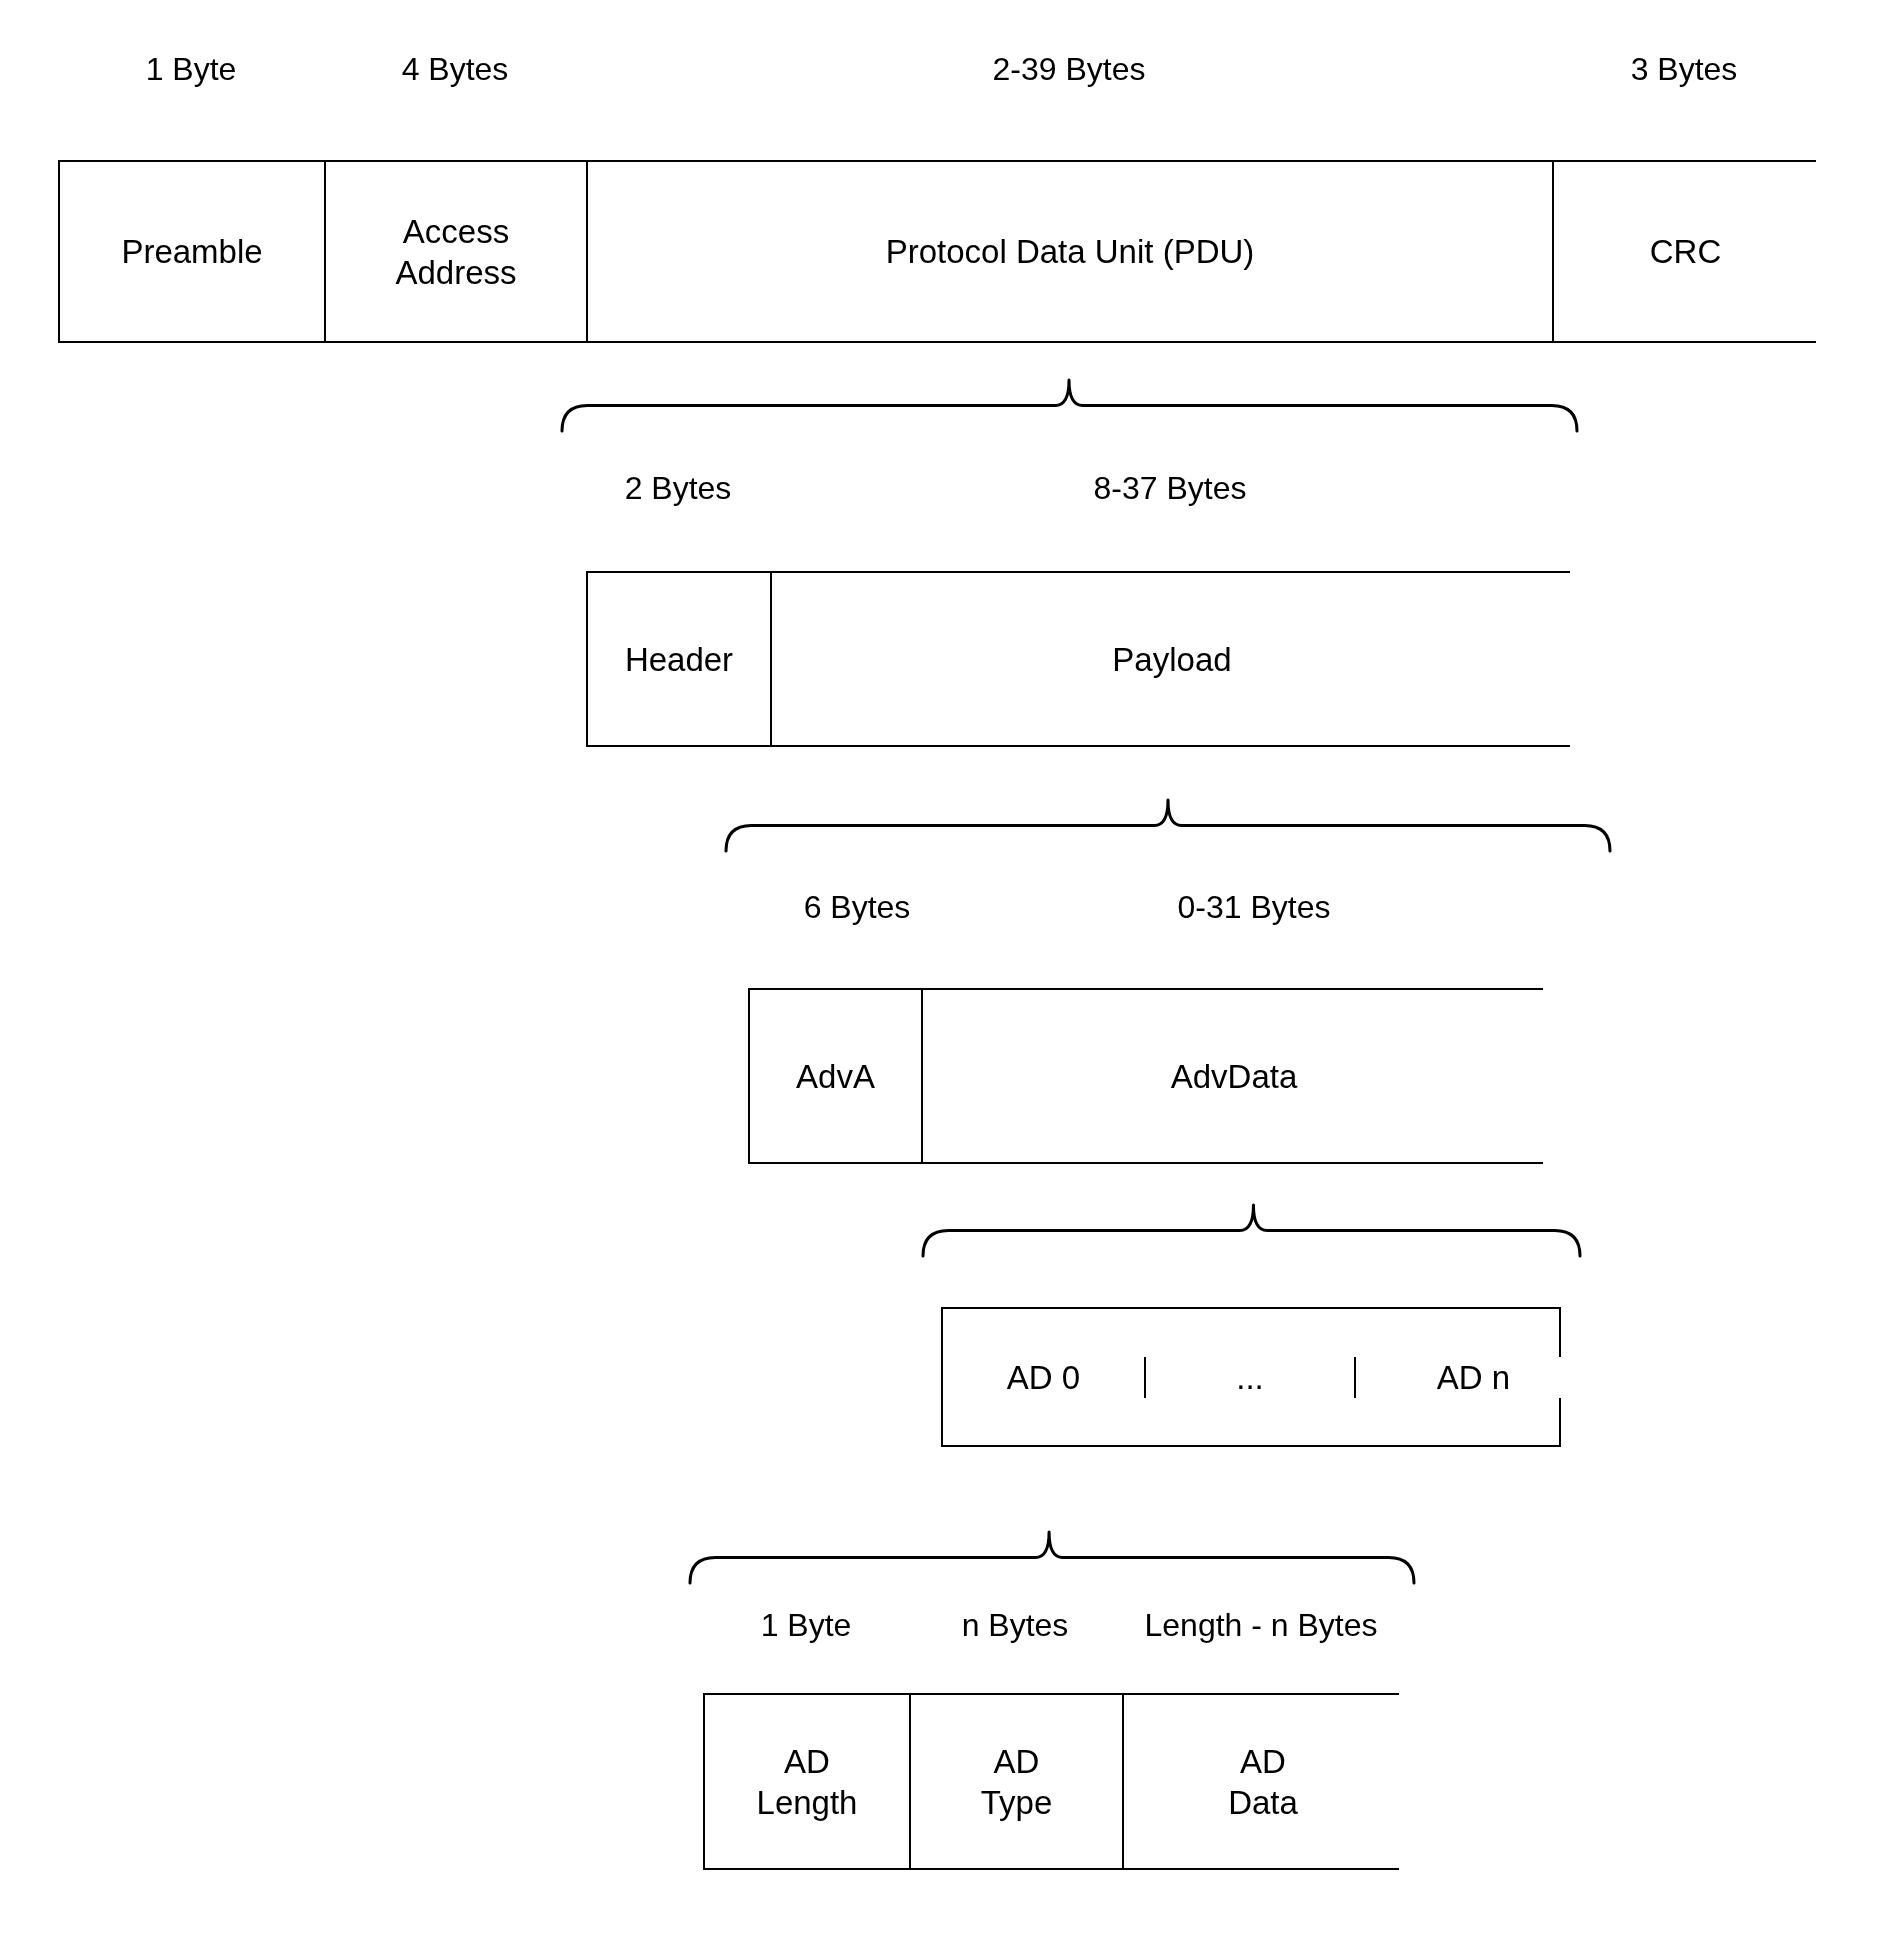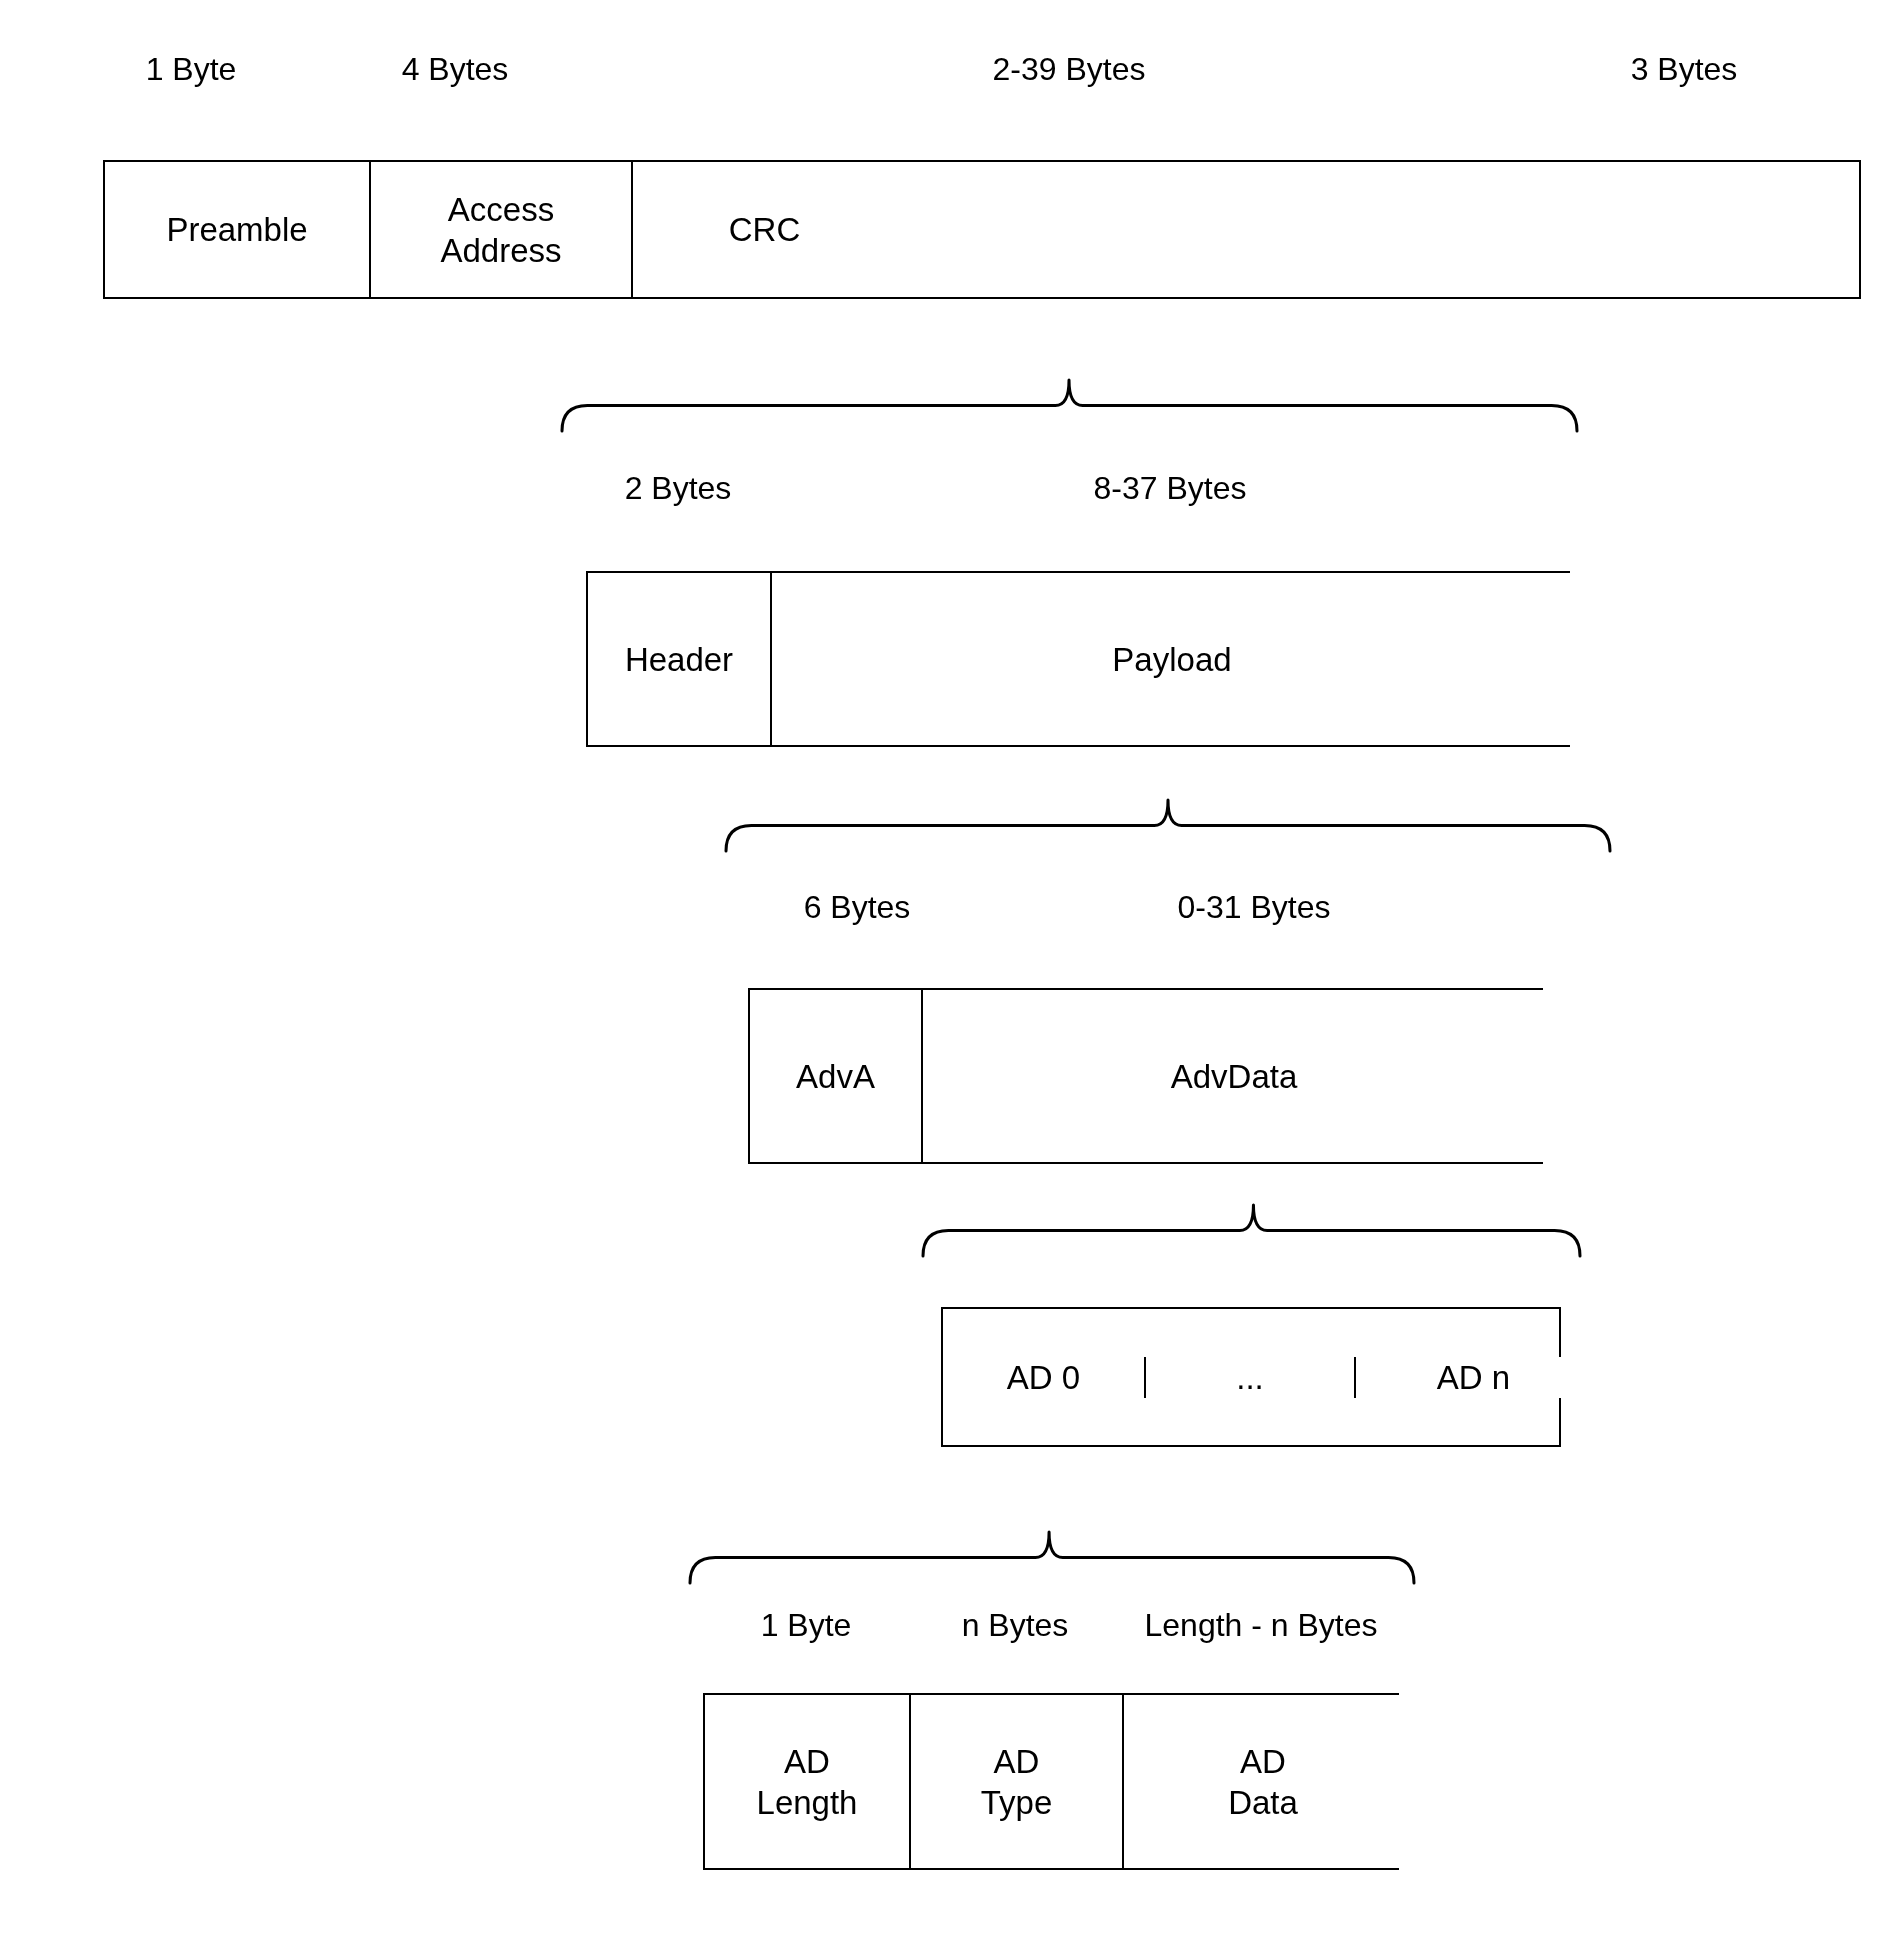--- a/index.html
+++ b/index.html
@@ -69,24 +69,25 @@
   }
 </style>
 </head>
 <body>
 
 <div id="canvas">
     <div class="size-label" style="left: 191px; top: 51px;">1 Byte</div>
     <div class="size-label" style="left: 455px; top: 51px;">4 Bytes</div>
     <div class="size-label" style="left: 1069px; top: 51px;">2-39 Bytes</div>
     <div class="size-label" style="left: 1684px; top: 51px; text-align: center;">3 Bytes</div>
-    <div class="field-row" style="left: 58px; top: 160px; width: 1758px; height: 139px; margin-left: 45px;">
+    <div class="field-row" style="left: 58px; top: 160px; width: 1758px; height: 183px;">
       <div class="field-cell" style="width: 266px; flex: 0 0 266px;">Preamble</div>
       <div class="field-cell" style="width: 262px; flex: 0 0 262px;">Access
 Address</div>
+      <div class="field-cell" style="width: 966px; flex: 0 0 966px;">Protocol Data Unit (PDU)</div>
       <div class="field-cell" style="width: 263px; flex: 0 0 263px;">CRC</div>
     </div>
     <div class="size-label" style="left: 678px; top: 470px;">2 Bytes</div>
     <div class="size-label" style="left: 1170px; top: 470px;">8-37 Bytes</div>
     <div class="field-row" style="left: 586px; top: 571px; width: 984px; height: 176px;">
       <div class="field-cell" style="width: 184px; flex: 0 0 184px;">Header</div>
       <div class="field-cell" style="width: 800px; flex: 0 0 800px;">Payload</div>
     </div>
     <div class="size-label" style="left: 857px; top: 889px;">6 Bytes</div>
     <div class="size-label" style="left: 1254px; top: 889px;">0-31 Bytes</div>

